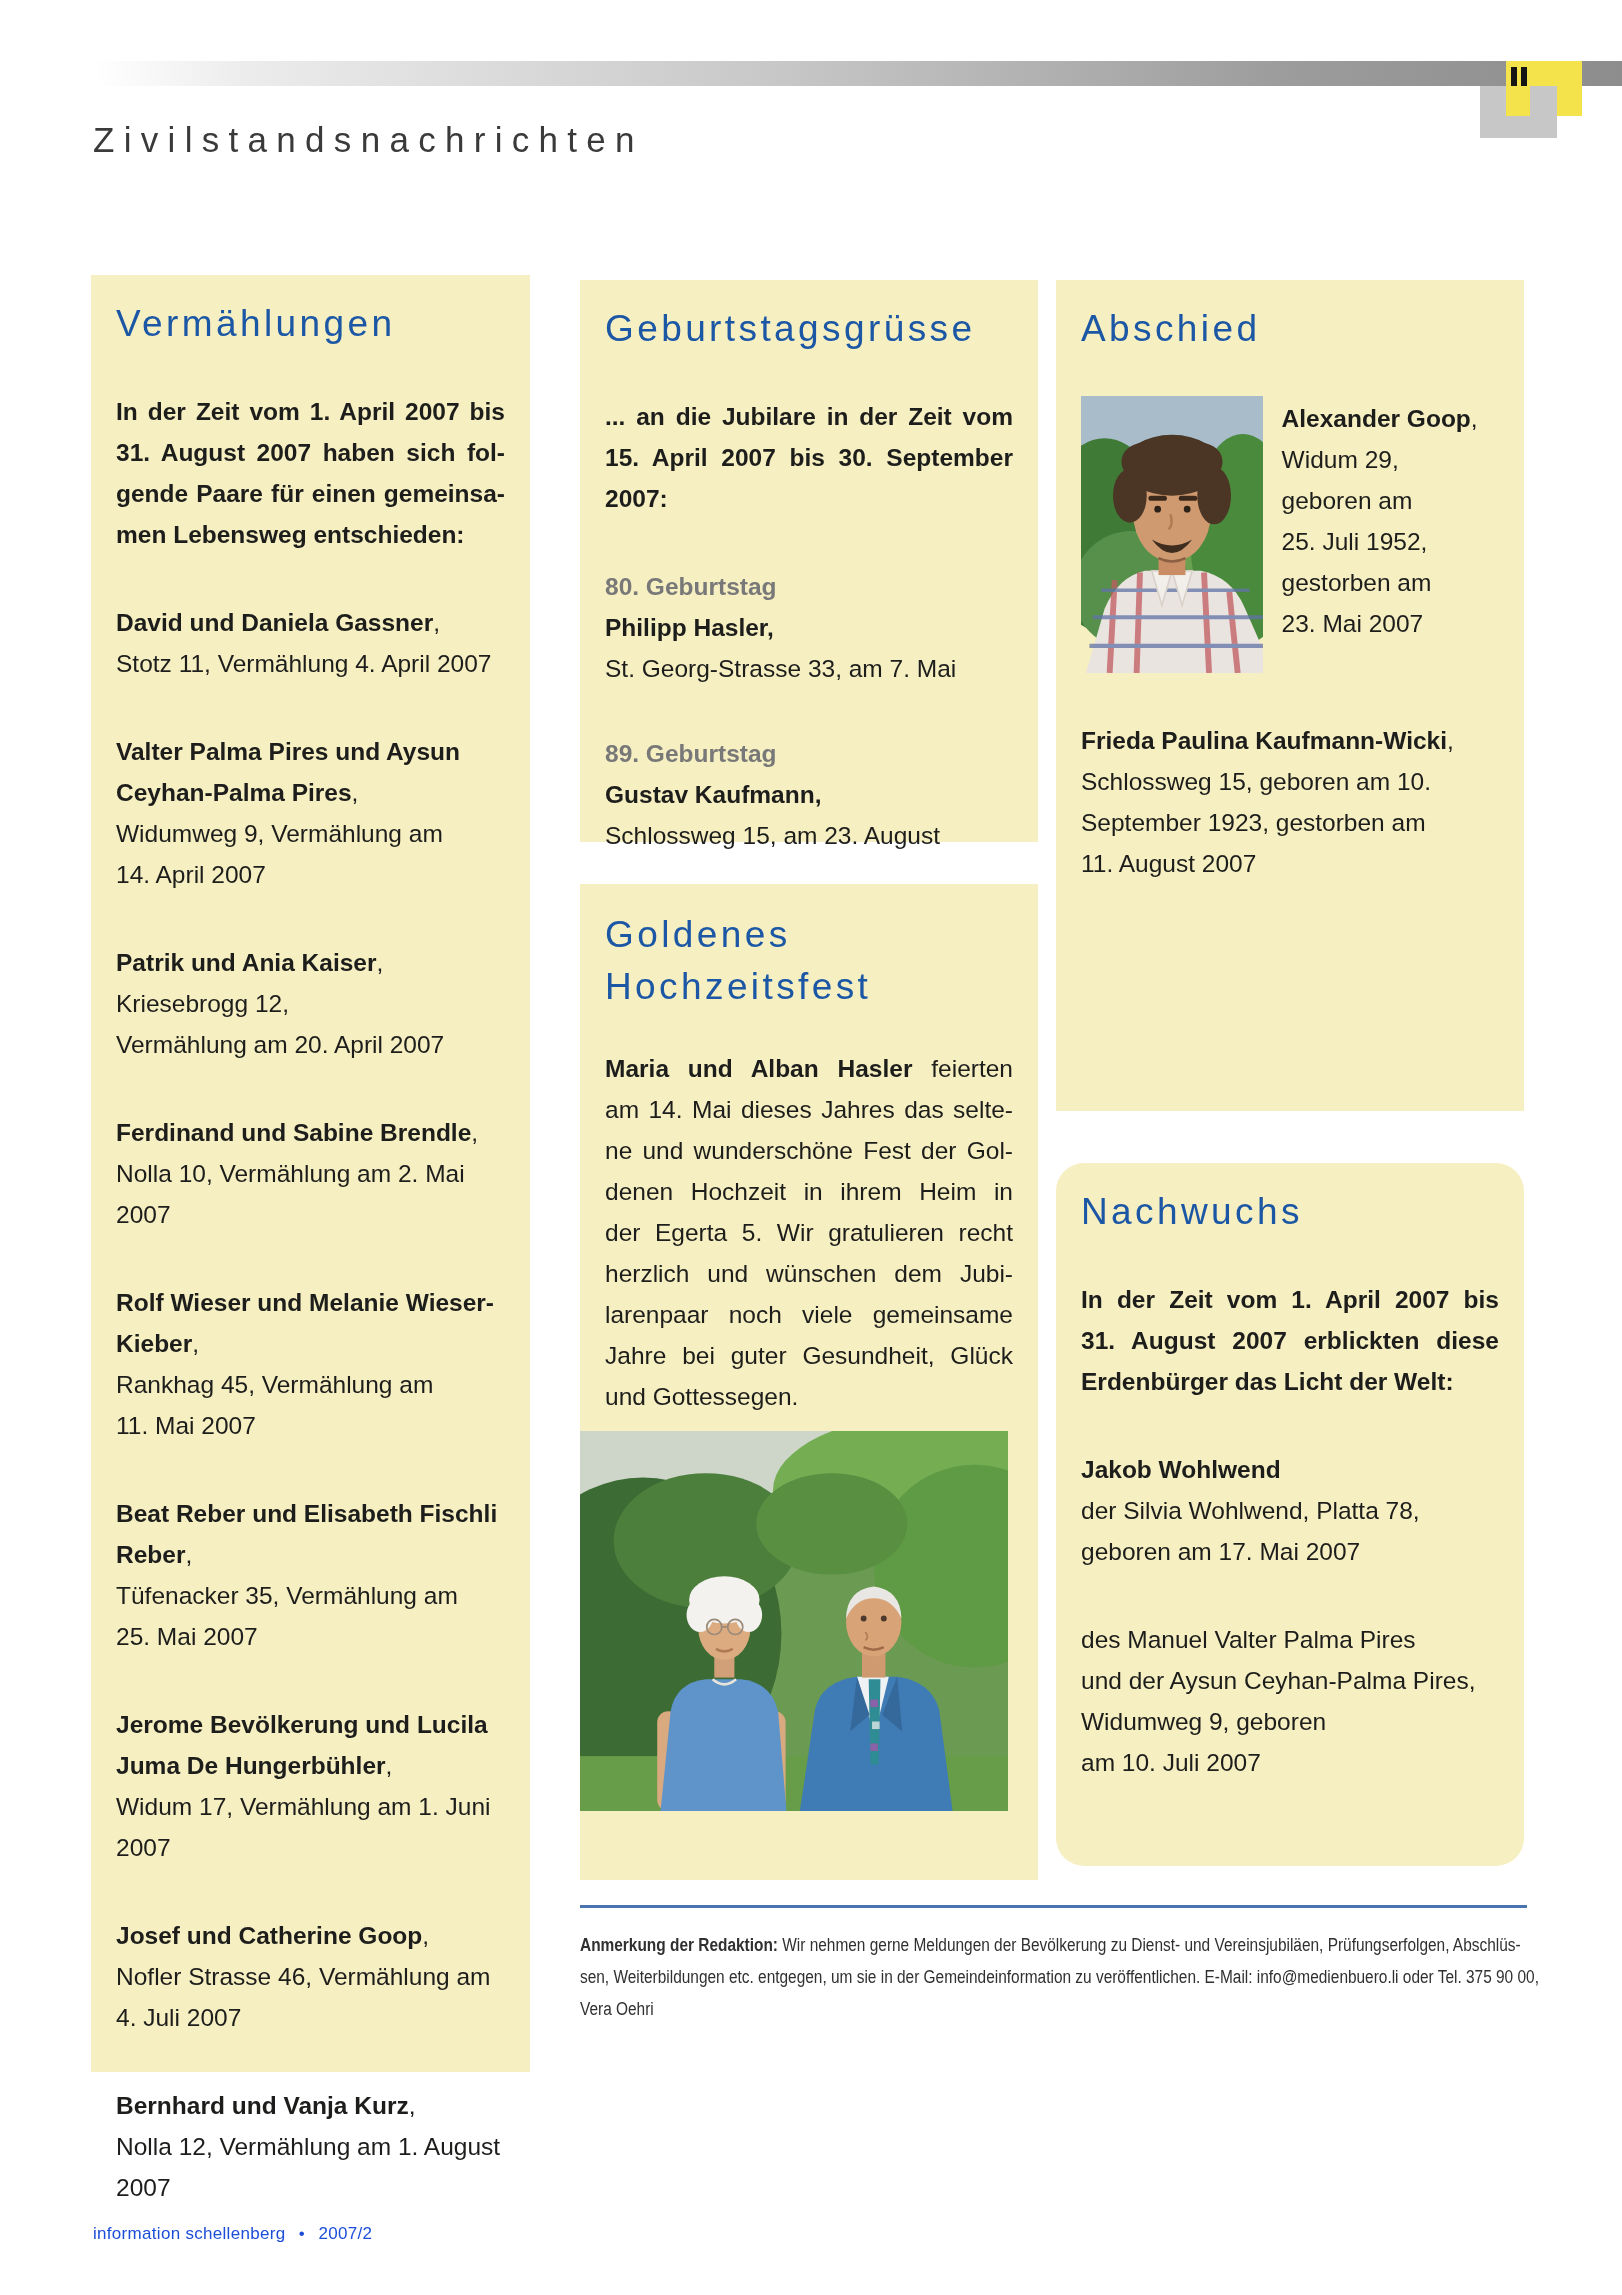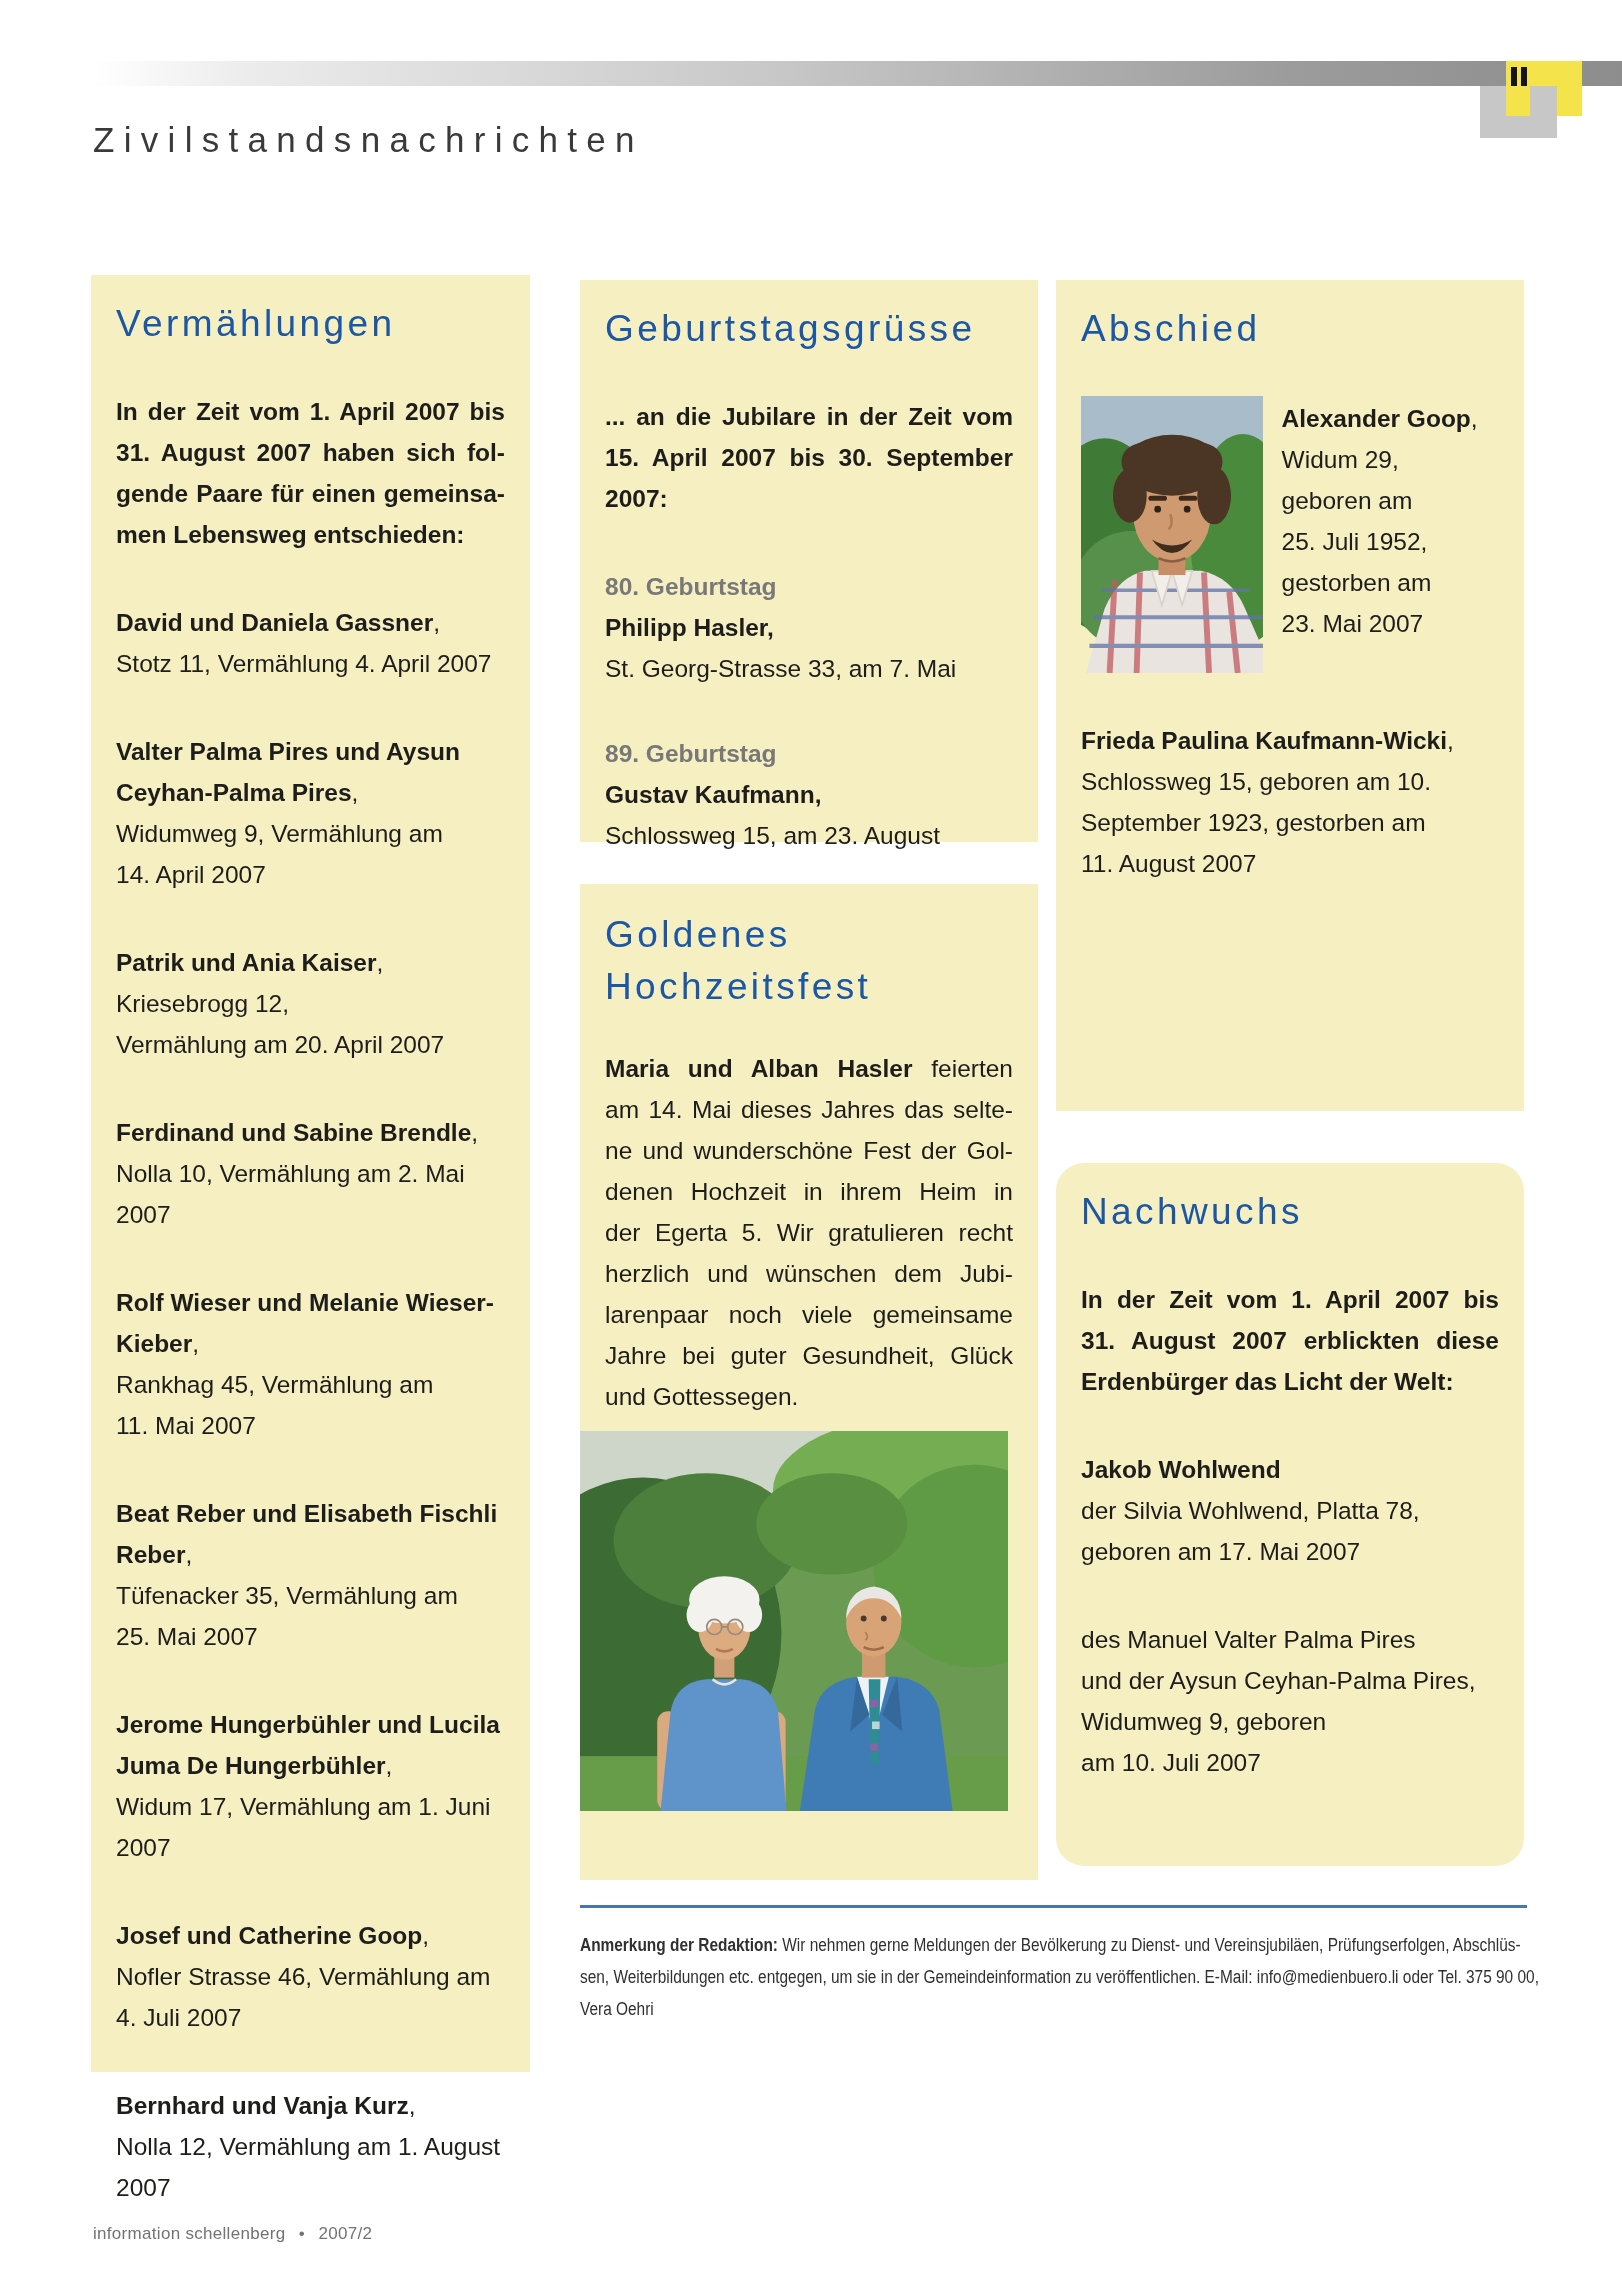--- a/index.html
+++ b/index.html
@@ -42,21 +42,21 @@
   .photo-goop{width:182px;height:277px;flex:0 0 182px;margin-right:18.6px;}
   .goop-text{padding-top:1.7px;}
   .photo-couple{margin:13.5px 0 0 -25px;width:428px;height:380px;}
   svg{display:block;}
 
   
   .rule{position:absolute;left:580px;top:1905px;width:947px;height:2.5px;background:#4a74b0;}
   .note{position:absolute;left:580px;top:1929px;width:1115px;font-size:18px;line-height:32px;
         color:#303030;transform:scaleX(0.857);transform-origin:0 0;white-space:nowrap;}
   .note .jl{text-align:left;text-align-last:left;}
-  .pfooter{position:absolute;left:93px;top:2224px;font-size:17px;color:#737373;letter-spacing:0.3px;}
+  .pfooter{position:absolute;left:93px;top:2224px;font-size:17px;color:#1d4ed8;letter-spacing:0.3px;}
   .pfooter span{margin-right:8.4px;}
 </style>
 </head>
 <body>
 
 <div id="page">
 
   <div class="bar"></div>
   <div class="logo-yellow"></div>
   <div class="logo-gray"></div>
@@ -99,21 +99,21 @@
         <div class="rl">Rankhag 45, Vermählung am</div>
         <div class="rl">11. Mai 2007</div>
       </div>
     <div class="entry">
         <div class="bl">Beat Reber und Elisabeth Fischli</div>
         <div class="bl">Reber<span class="cm">,</span></div>
         <div class="rl">Tüfenacker 35, Vermählung am</div>
         <div class="rl">25. Mai 2007</div>
       </div>
     <div class="entry">
-        <div class="bl">Jerome Hungerbühler und Lucila</div>
+        <div class="bl">Jerome Bevölkerung und Lucila</div>
         <div class="bl">Juma De Hungerbühler<span class="cm">,</span></div>
         <div class="rl">Widum 17, Vermählung am 1. Juni</div>
         <div class="rl">2007</div>
       </div>
     <div class="entry">
         <div class="bl">Josef und Catherine Goop<span class="cm">,</span></div>
         <div class="rl">Nofler Strasse 46, Vermählung am</div>
         <div class="rl">4. Juli 2007</div>
       </div>
     <div class="entry">

